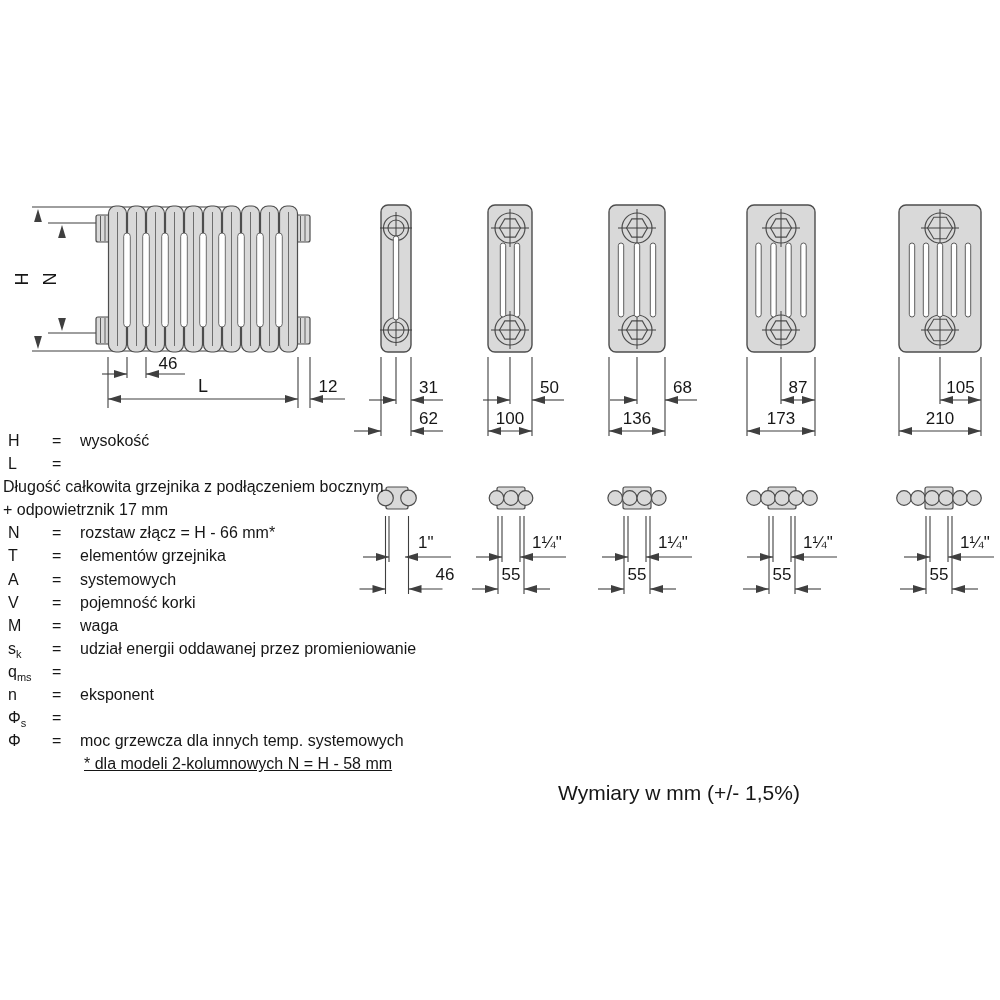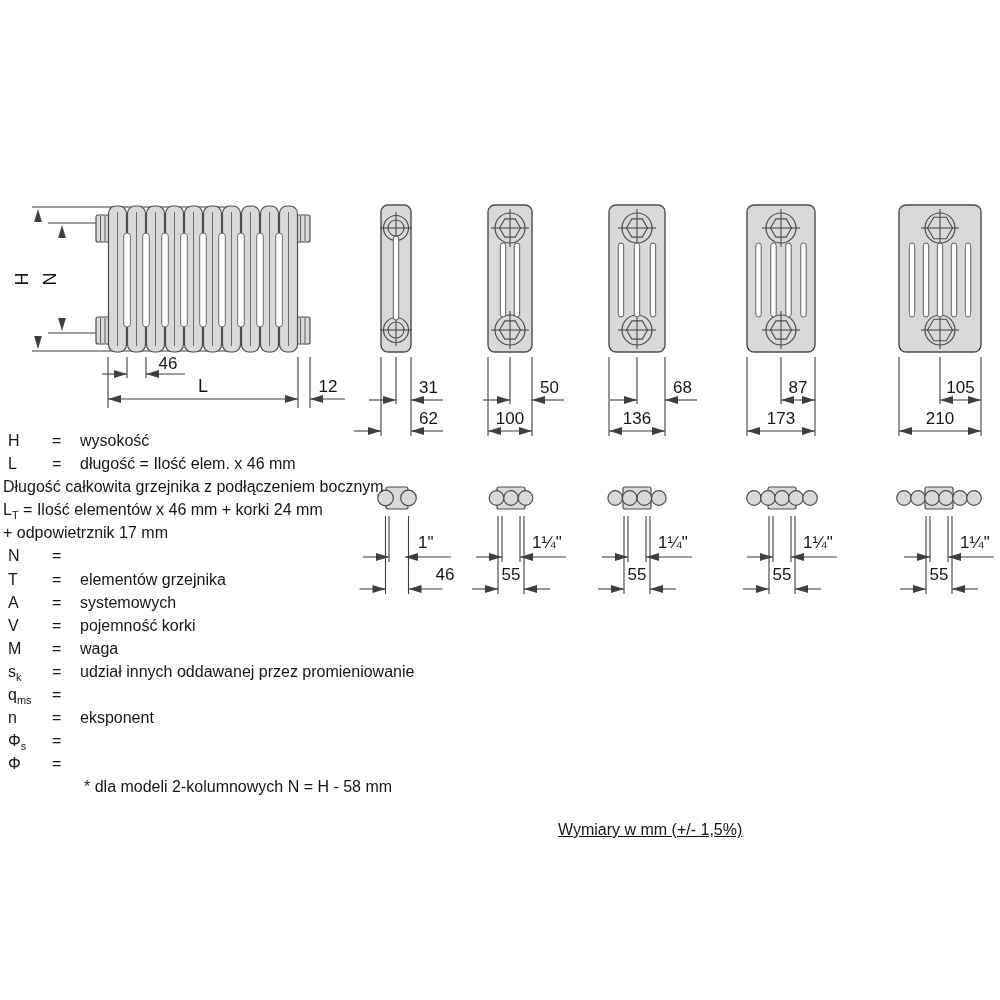--- a/index.html
+++ b/index.html
@@ -6,23 +6,23 @@
   body{width:1000px;height:1000px;background:#ffffff;position:relative;overflow:hidden;
        font-family:"Liberation Sans",sans-serif;}
   .page{position:absolute;inset:0;}
   #diagram{position:absolute;left:0;top:0;width:1000px;height:1000px;
            font-family:"Liberation Sans",sans-serif;}
   .legend{position:absolute;left:8px;top:429px;width:480px;color:#161616;font-size:16px;}
   .lrow{height:23.1px;line-height:23.1px;display:flex;align-items:baseline;white-space:pre;}
   .lrow .sym{width:44px;flex:none;}
   .lrow .eq{width:28px;flex:none;}
   .lrow.plain{margin-left:-5px;display:block;}
-  .lrow.indent{display:block;padding-left:76px;}
+  .lrow.indent{display:block;padding-left:76px;text-decoration:underline;}
   sub{font-size:11px;line-height:0;}
-  .note{position:absolute;left:558px;top:821px;font-size:16px;color:#161616;text-decoration:underline;}
+  .note{position:absolute;left:558px;top:781px;font-size:21px;color:#161616;}
 </style>
 </head>
 <body>
 
 <div class="page">
   <svg id="diagram" viewBox="0 0 1000 1000">
       <line x1="32" y1="207" x2="232" y2="207" stroke="#3f3f3f" stroke-width="1.2"></line>
       <line x1="32" y1="351" x2="232" y2="351" stroke="#3f3f3f" stroke-width="1.2"></line>
       <line x1="48" y1="223" x2="125" y2="223" stroke="#3f3f3f" stroke-width="1.2"></line>
       <line x1="48" y1="333" x2="125" y2="333" stroke="#3f3f3f" stroke-width="1.2"></line>
@@ -299,30 +299,29 @@
       <polygon points="948,557 961,553.1 961,560.9" fill="#3f3f3f"></polygon>
       <text x="960" y="548" text-anchor="start" font-size="17" fill="#161616">1¼"</text>
       <line x1="900" y1="589" x2="926" y2="589" stroke="#3f3f3f" stroke-width="1.1"></line>
       <polygon points="926,589 913,585.1 913,592.9" fill="#3f3f3f"></polygon>
       <line x1="952" y1="589" x2="978" y2="589" stroke="#3f3f3f" stroke-width="1.1"></line>
       <polygon points="952,589 965,585.1 965,592.9" fill="#3f3f3f"></polygon>
       <text x="939" y="580" text-anchor="middle" font-size="17" fill="#161616">55</text>
     </svg>
   <div id="legend" class="legend">
       <div class="lrow def"><span class="sym">H</span><span class="eq">=</span><span class="txt">wysokość</span></div>
-      <div class="lrow def"><span class="sym">L</span><span class="eq">=</span><span class="txt">długość = Ilość elem. x 46 mm</span></div>
+      <div class="lrow def"><span class="sym">L</span><span class="eq">=</span></div>
       <div class="lrow plain"><span class="txt">Długość całkowita grzejnika z podłączeniem bocznym</span></div>
-      <div class="lrow plain"><span class="txt">L<sub>T</sub> = Ilość elementów x 46 mm + korki 24 mm</span></div>
       <div class="lrow plain"><span class="txt">+ odpowietrznik 17 mm</span></div>
-      <div class="lrow def"><span class="sym">N</span><span class="eq">=</span></div>
+      <div class="lrow def"><span class="sym">N</span><span class="eq">=</span><span class="txt">rozstaw złącz = H - 66 mm*</span></div>
       <div class="lrow def"><span class="sym">T</span><span class="eq">=</span><span class="txt">elementów grzejnika</span></div>
       <div class="lrow def"><span class="sym">A</span><span class="eq">=</span><span class="txt">systemowych</span></div>
       <div class="lrow def"><span class="sym">V</span><span class="eq">=</span><span class="txt">pojemność korki</span></div>
       <div class="lrow def"><span class="sym">M</span><span class="eq">=</span><span class="txt">waga</span></div>
-      <div class="lrow def"><span class="sym">s<sub>k</sub></span><span class="eq">=</span><span class="txt">udział innych oddawanej przez promieniowanie</span></div>
+      <div class="lrow def"><span class="sym">s<sub>k</sub></span><span class="eq">=</span><span class="txt">udział energii oddawanej przez promieniowanie</span></div>
       <div class="lrow def"><span class="sym">q<sub>ms</sub></span><span class="eq">=</span></div>
       <div class="lrow def"><span class="sym">n</span><span class="eq">=</span><span class="txt">eksponent</span></div>
       <div class="lrow def"><span class="sym">Φ<sub>s</sub></span><span class="eq">=</span></div>
-      <div class="lrow def"><span class="sym">Φ</span><span class="eq">=</span></div>
+      <div class="lrow def"><span class="sym">Φ</span><span class="eq">=</span><span class="txt">moc grzewcza dla innych temp. systemowych</span></div>
       <div class="lrow indent"><span class="txt">* dla modeli 2-kolumnowych N = H - 58 mm</span></div>
     </div>
   <div class="note">Wymiary w mm (+/- 1,5%)</div>
 </div>
 
 </body></html>

